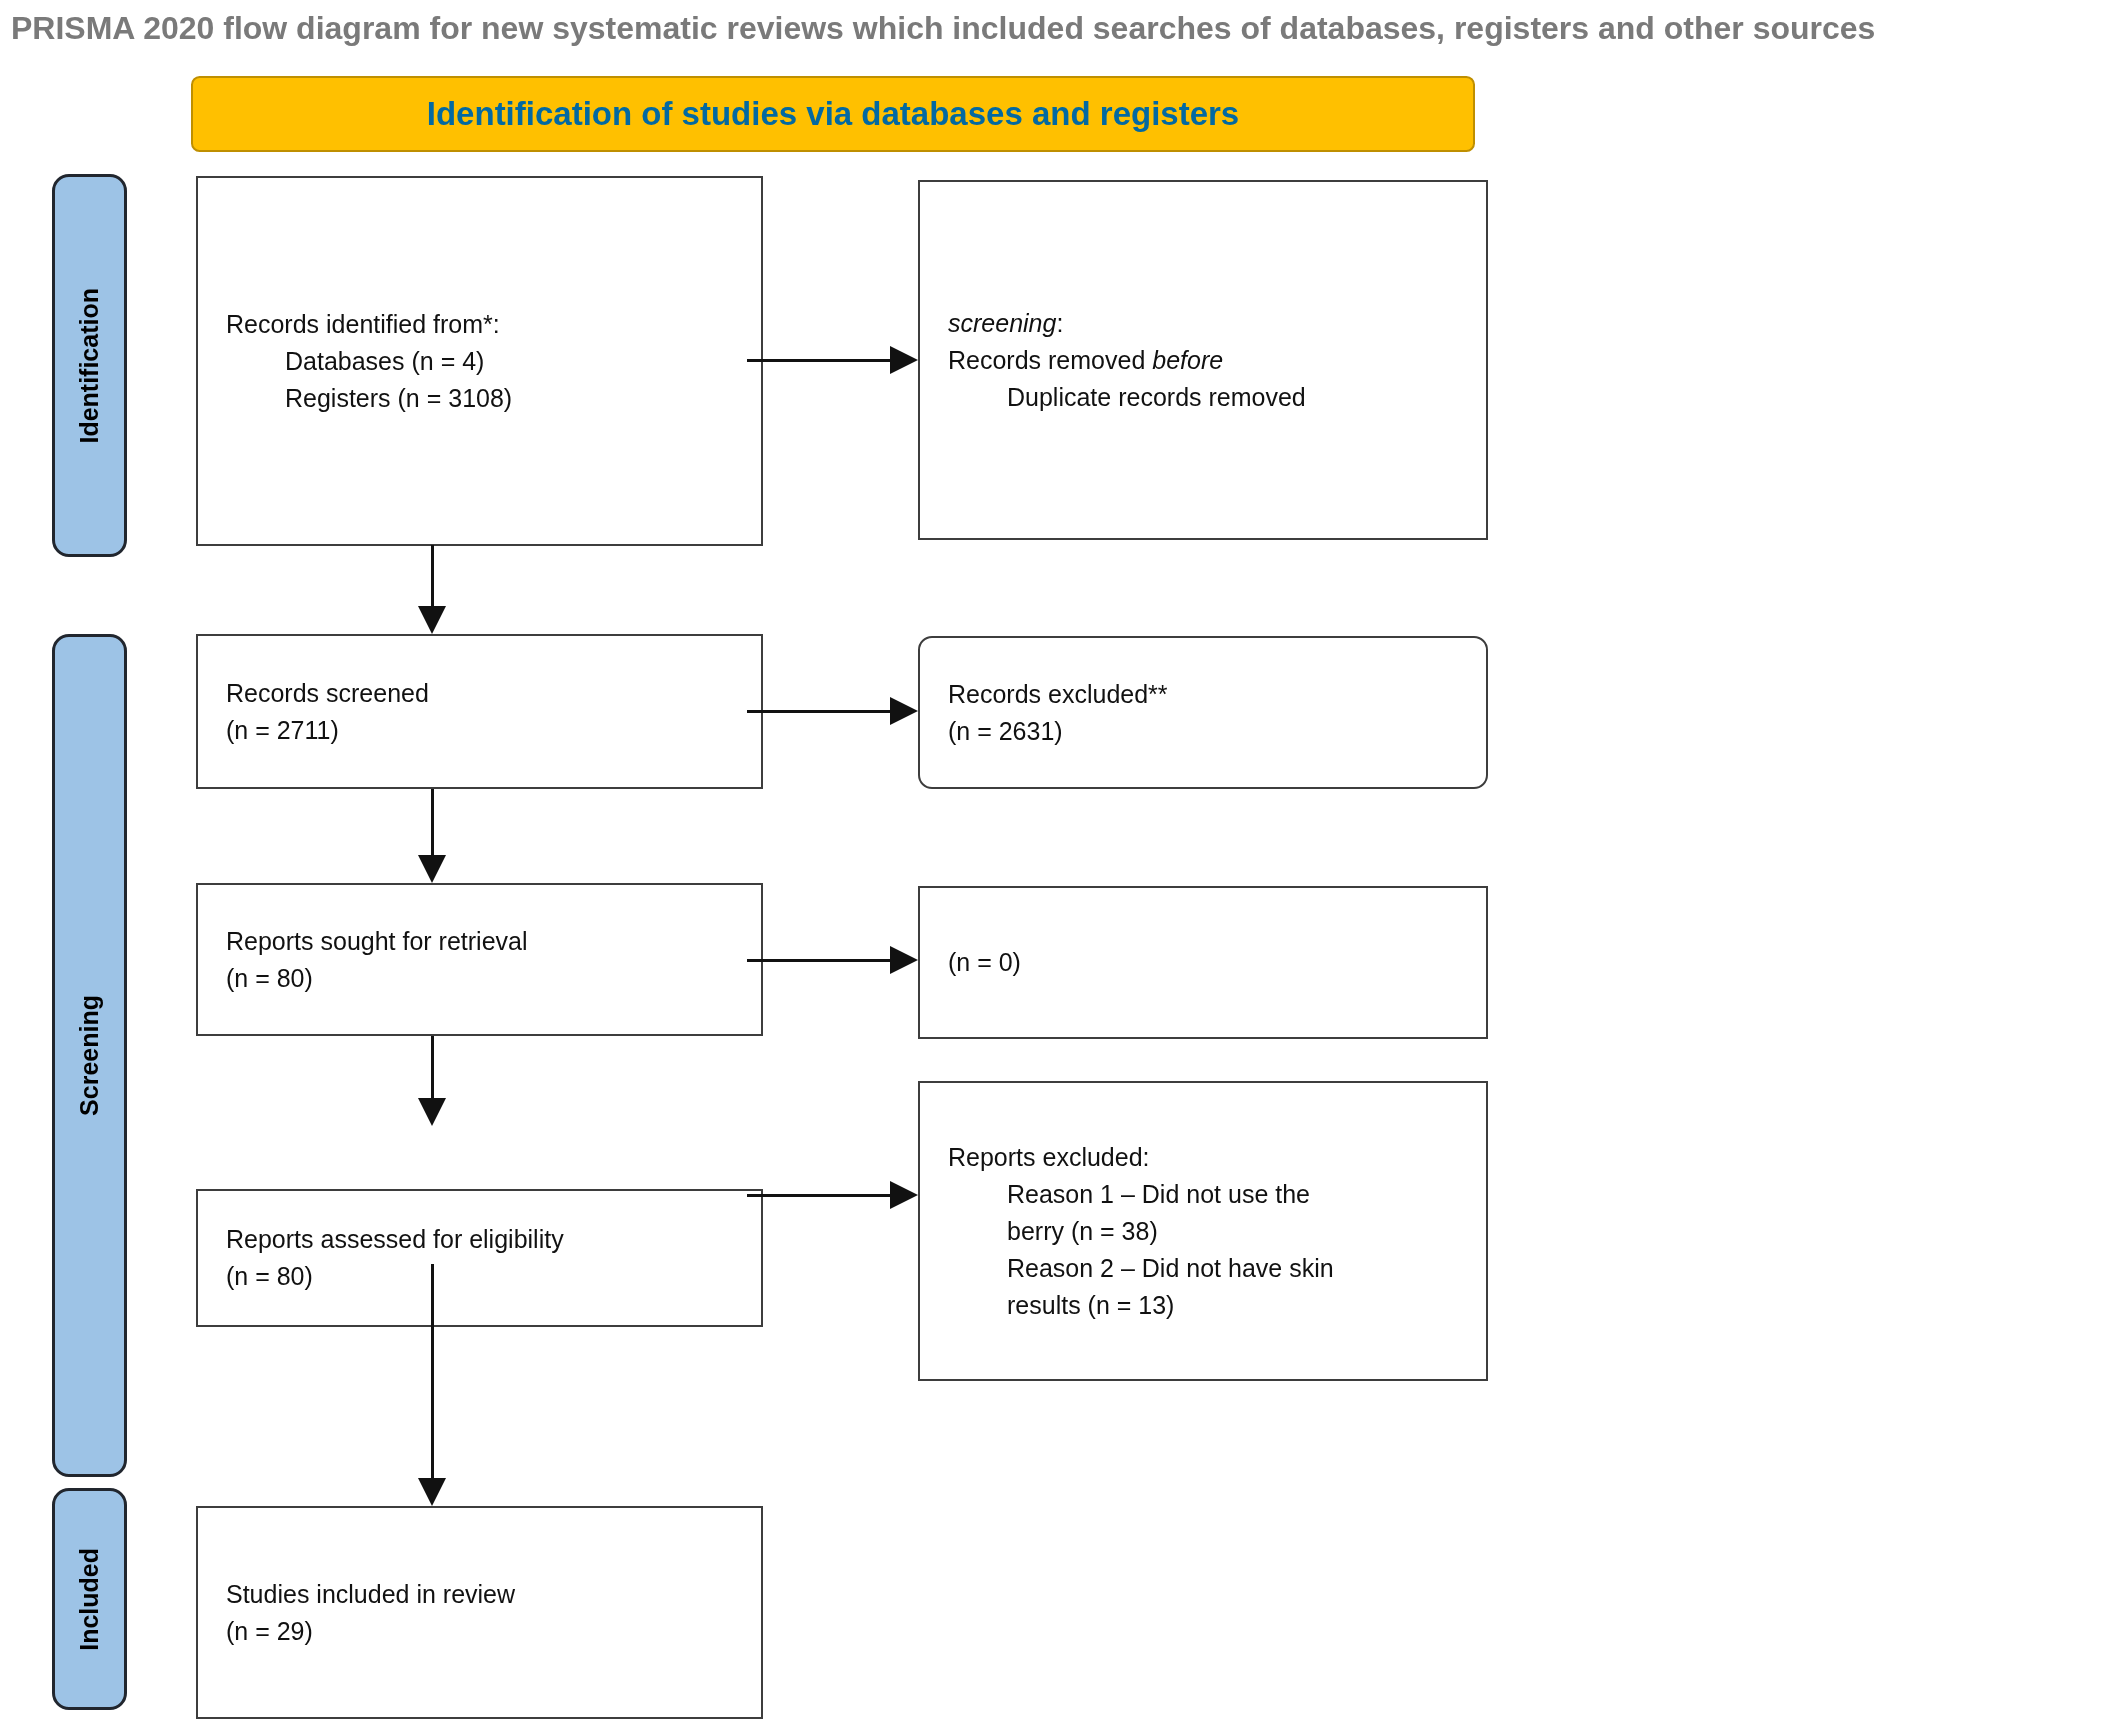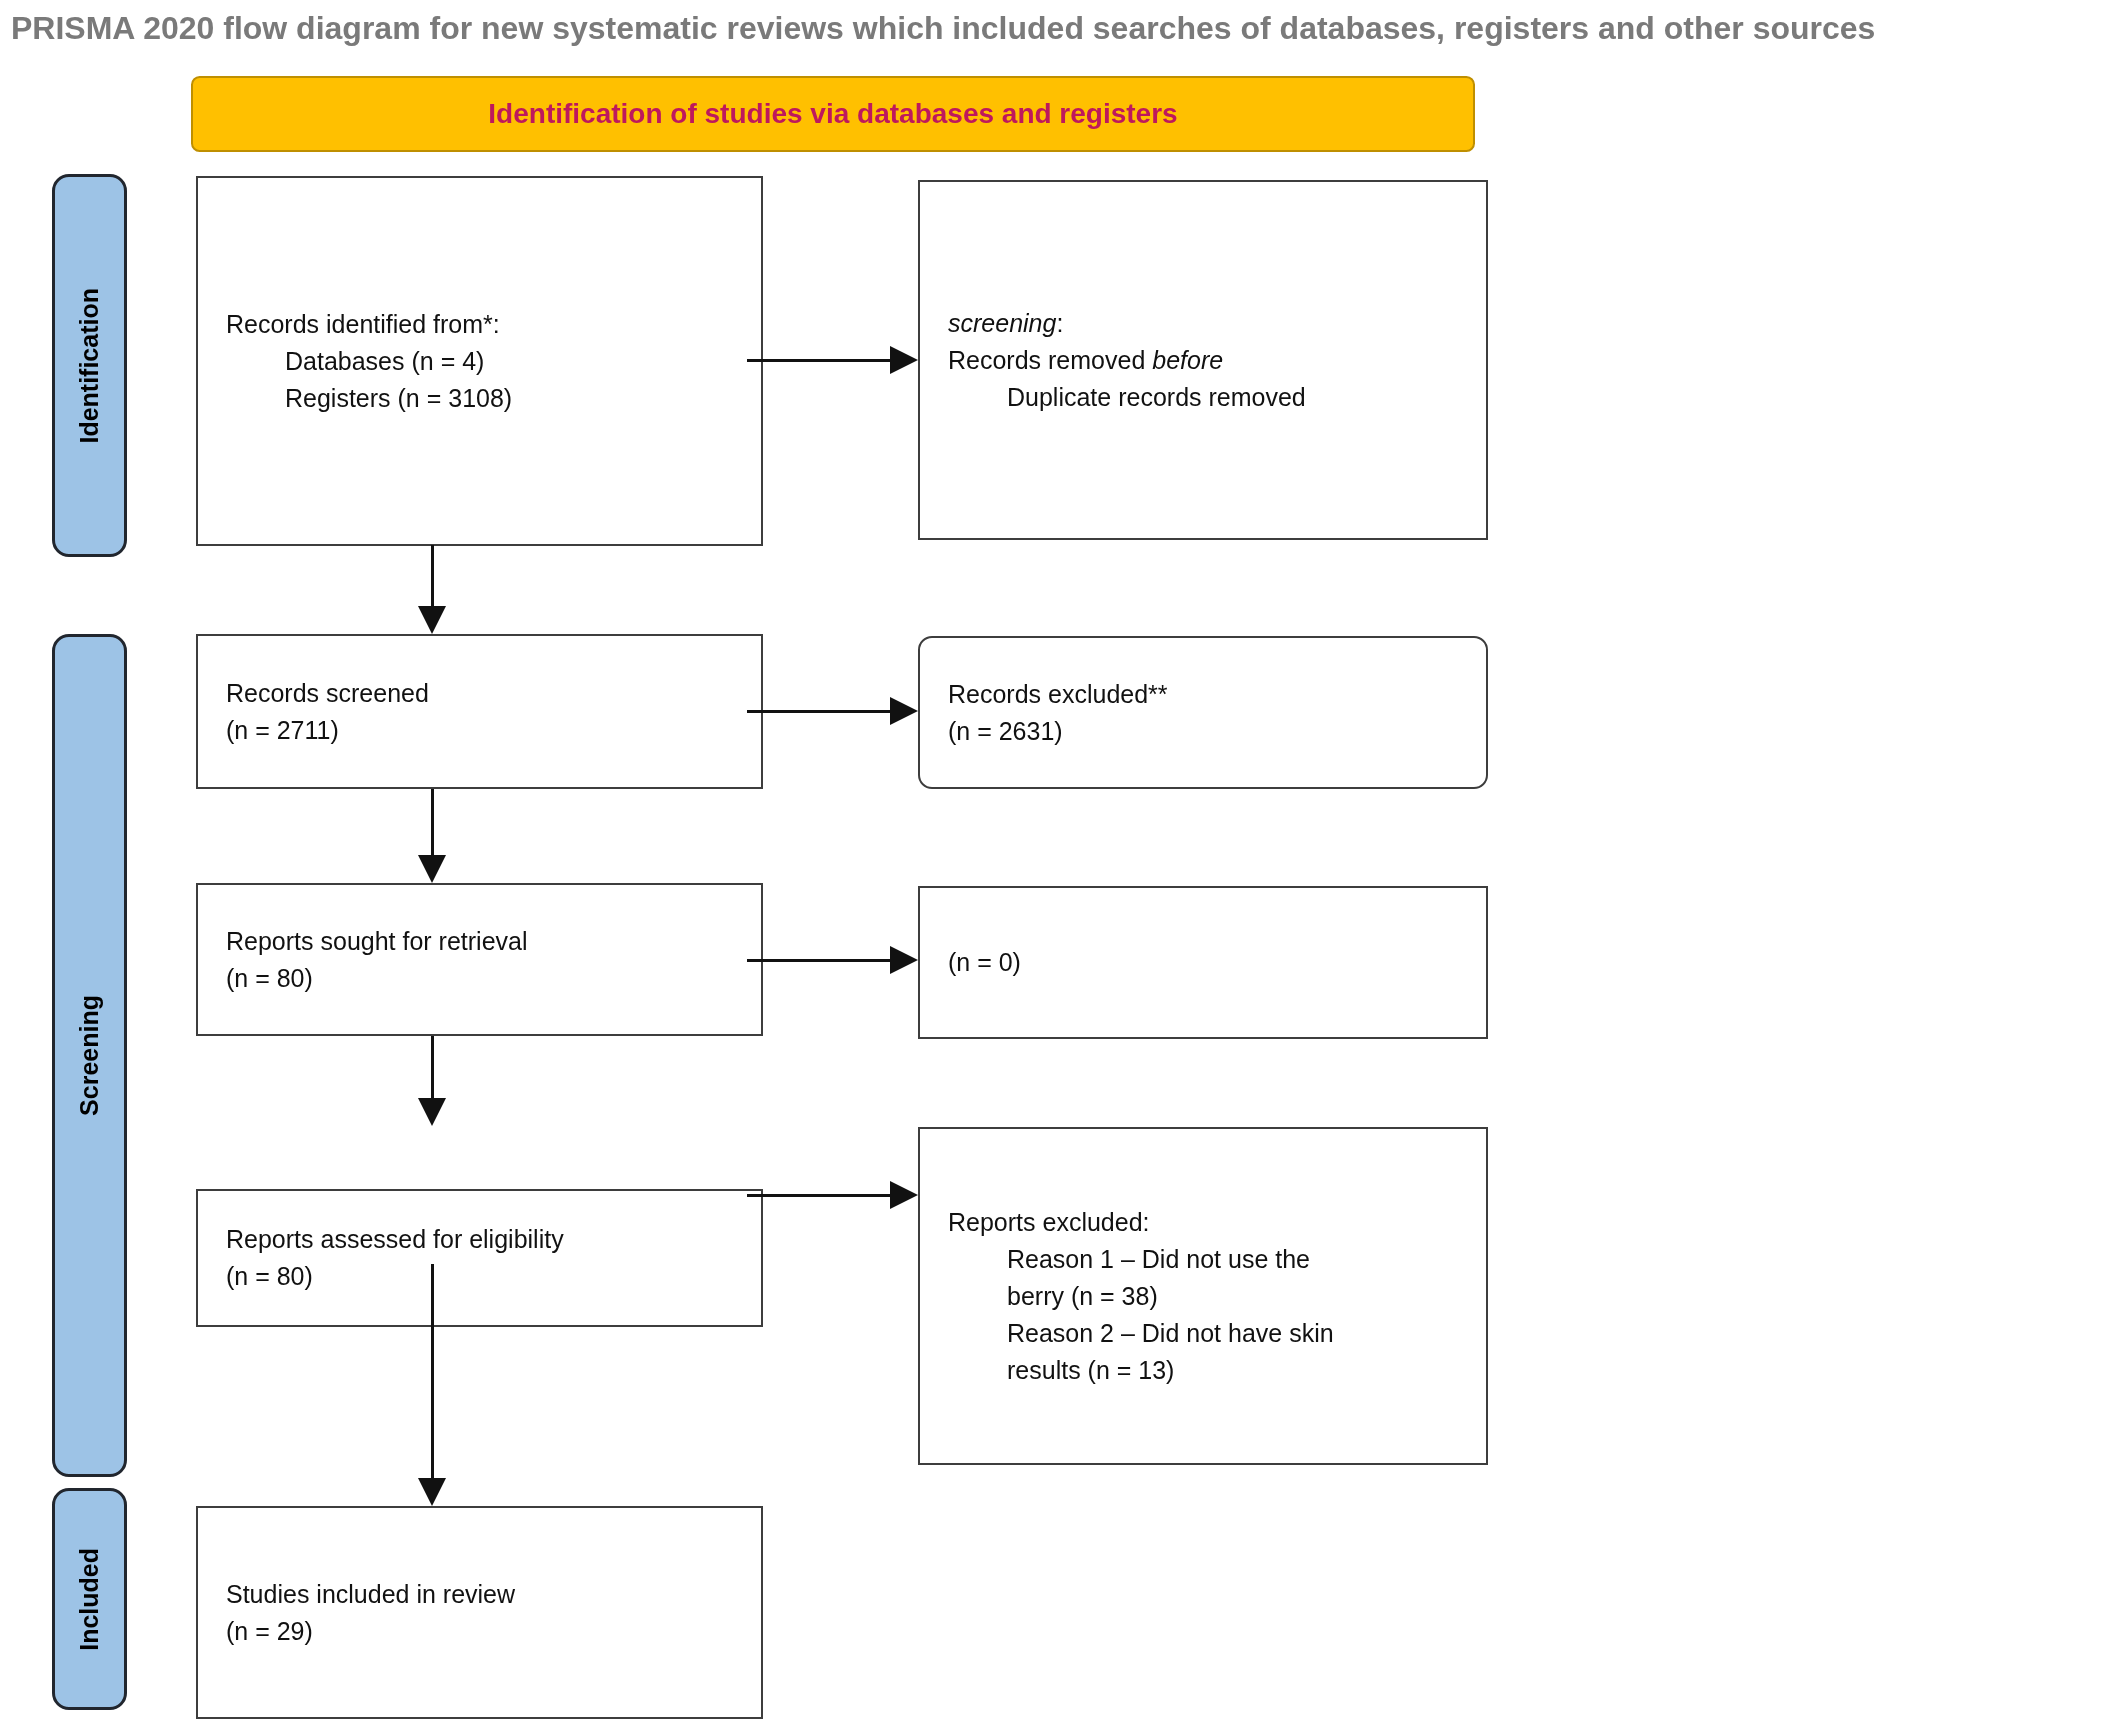--- a/index.html
+++ b/index.html
@@ -23,21 +23,21 @@
   }
 
   .banner{
     position:absolute;left:191px;top:76px;width:1284px;height:76px;
     background:var(--banner-bg);
     border:2.5px solid var(--banner-border);
     border-radius:8.6px;
     display:flex;align-items:center;justify-content:center;
     box-sizing:border-box;
   }
-  .banner-label{font-size:28px;font-weight:bold;color:#be185d;}
+  .banner-label{font-size:33px;font-weight:bold;color:#0369a1;}
 
   .stage{
     position:absolute;left:52px;width:75px;
     background:var(--stage-bg);
     border:3.1px solid var(--stage-border);
     border-radius:17px;
     box-sizing:border-box;
     display:flex;align-items:center;justify-content:center;
   }
   .stage-label{
@@ -61,21 +61,21 @@
 
   .col1{left:180px;width:567px;margin-left:16px;}
   .col2{left:918px;width:570px;}
   #box-records-identified{top:176px;height:370px;}
   #box-records-removed{top:180px;height:360px;}
   #box-records-screened{top:634px;height:155px;}
   #box-records-excluded{top:636px;height:153px;border-radius:14px;}
   #box-reports-sought{top:883px;height:153px;}
   #box-reports-not-retrieved{top:886px;height:153px;}
   #box-reports-assessed{top:1189px;height:138px;}
-  #box-reports-excluded{top:1127px;height:338px;}
+  #box-reports-excluded{top:1081px;height:300px;}
   #box-studies-included{top:1506px;height:213px;}
 
   .arrow{position:absolute;}
   .arrow .shaft{position:absolute;background:var(--arrow);}
   .arrow .head{position:absolute;width:0;height:0;}
   .arrow.right .shaft{left:0;top:13px;height:3.1px;}
   .arrow.right .head{right:0;top:0;
     border-top:14px solid transparent;border-bottom:14px solid transparent;
     border-left:28px solid var(--arrow);}
   .arrow.down .shaft{left:13px;top:0;width:3.1px;}

